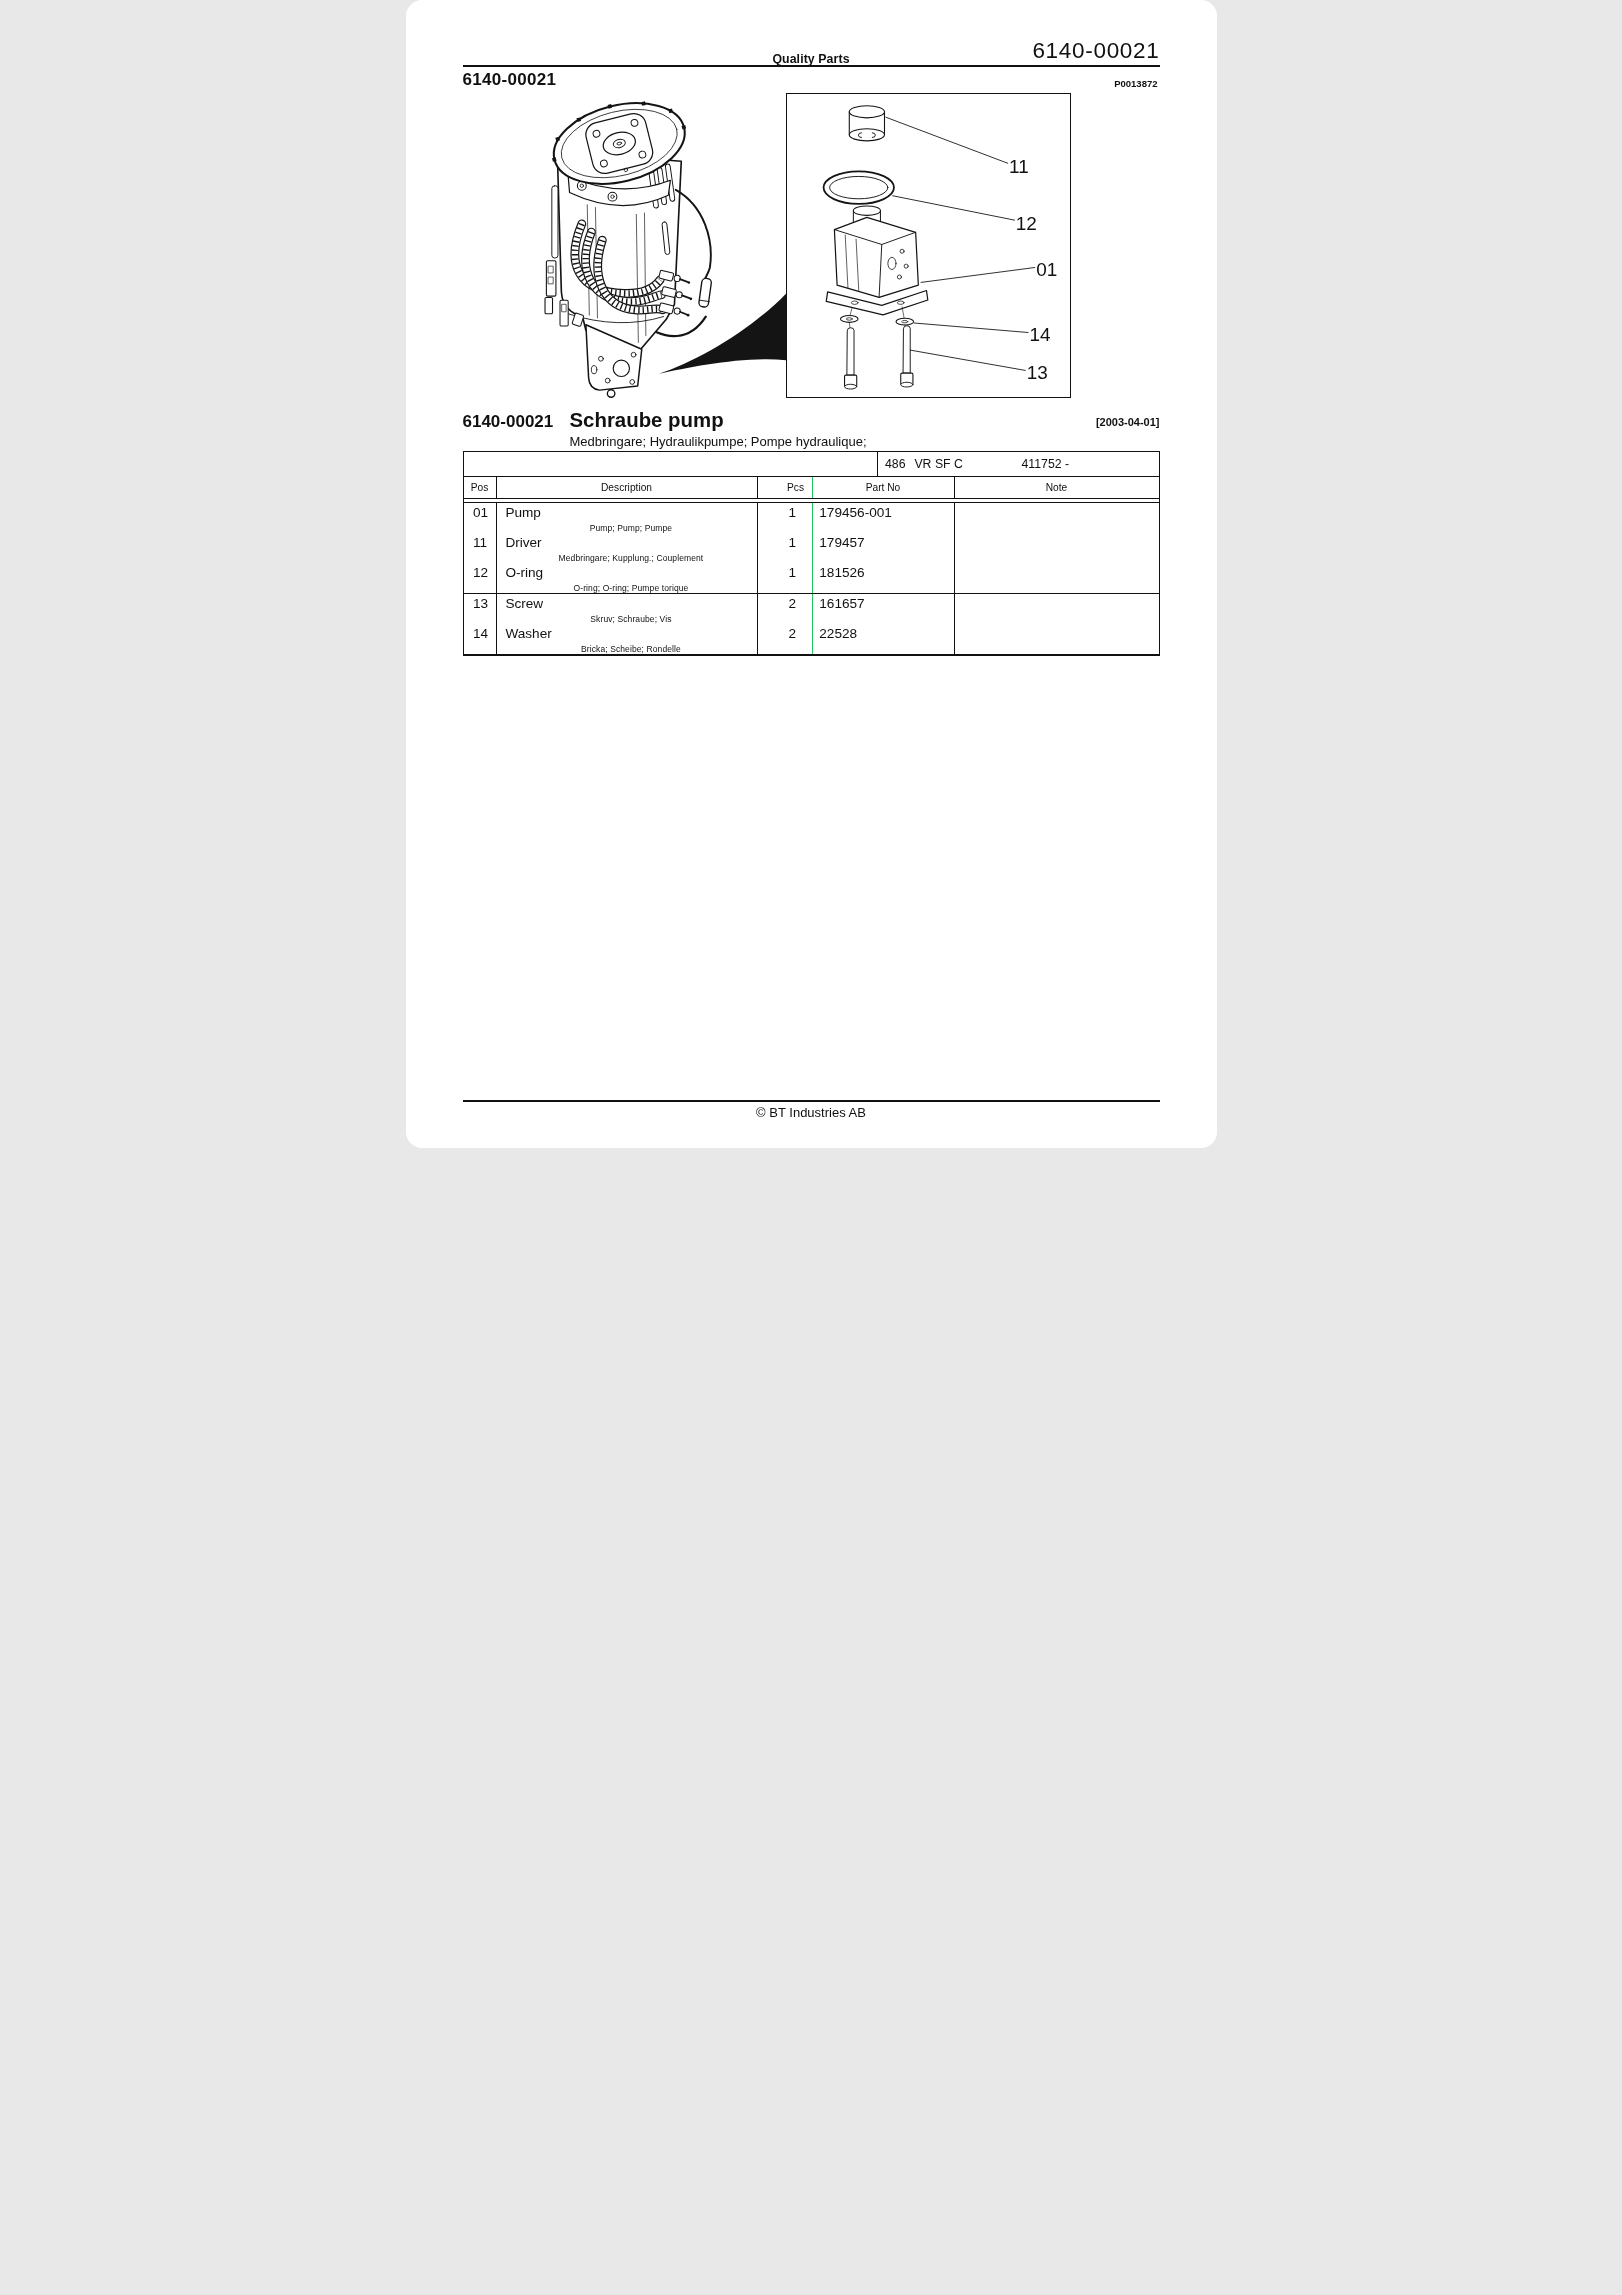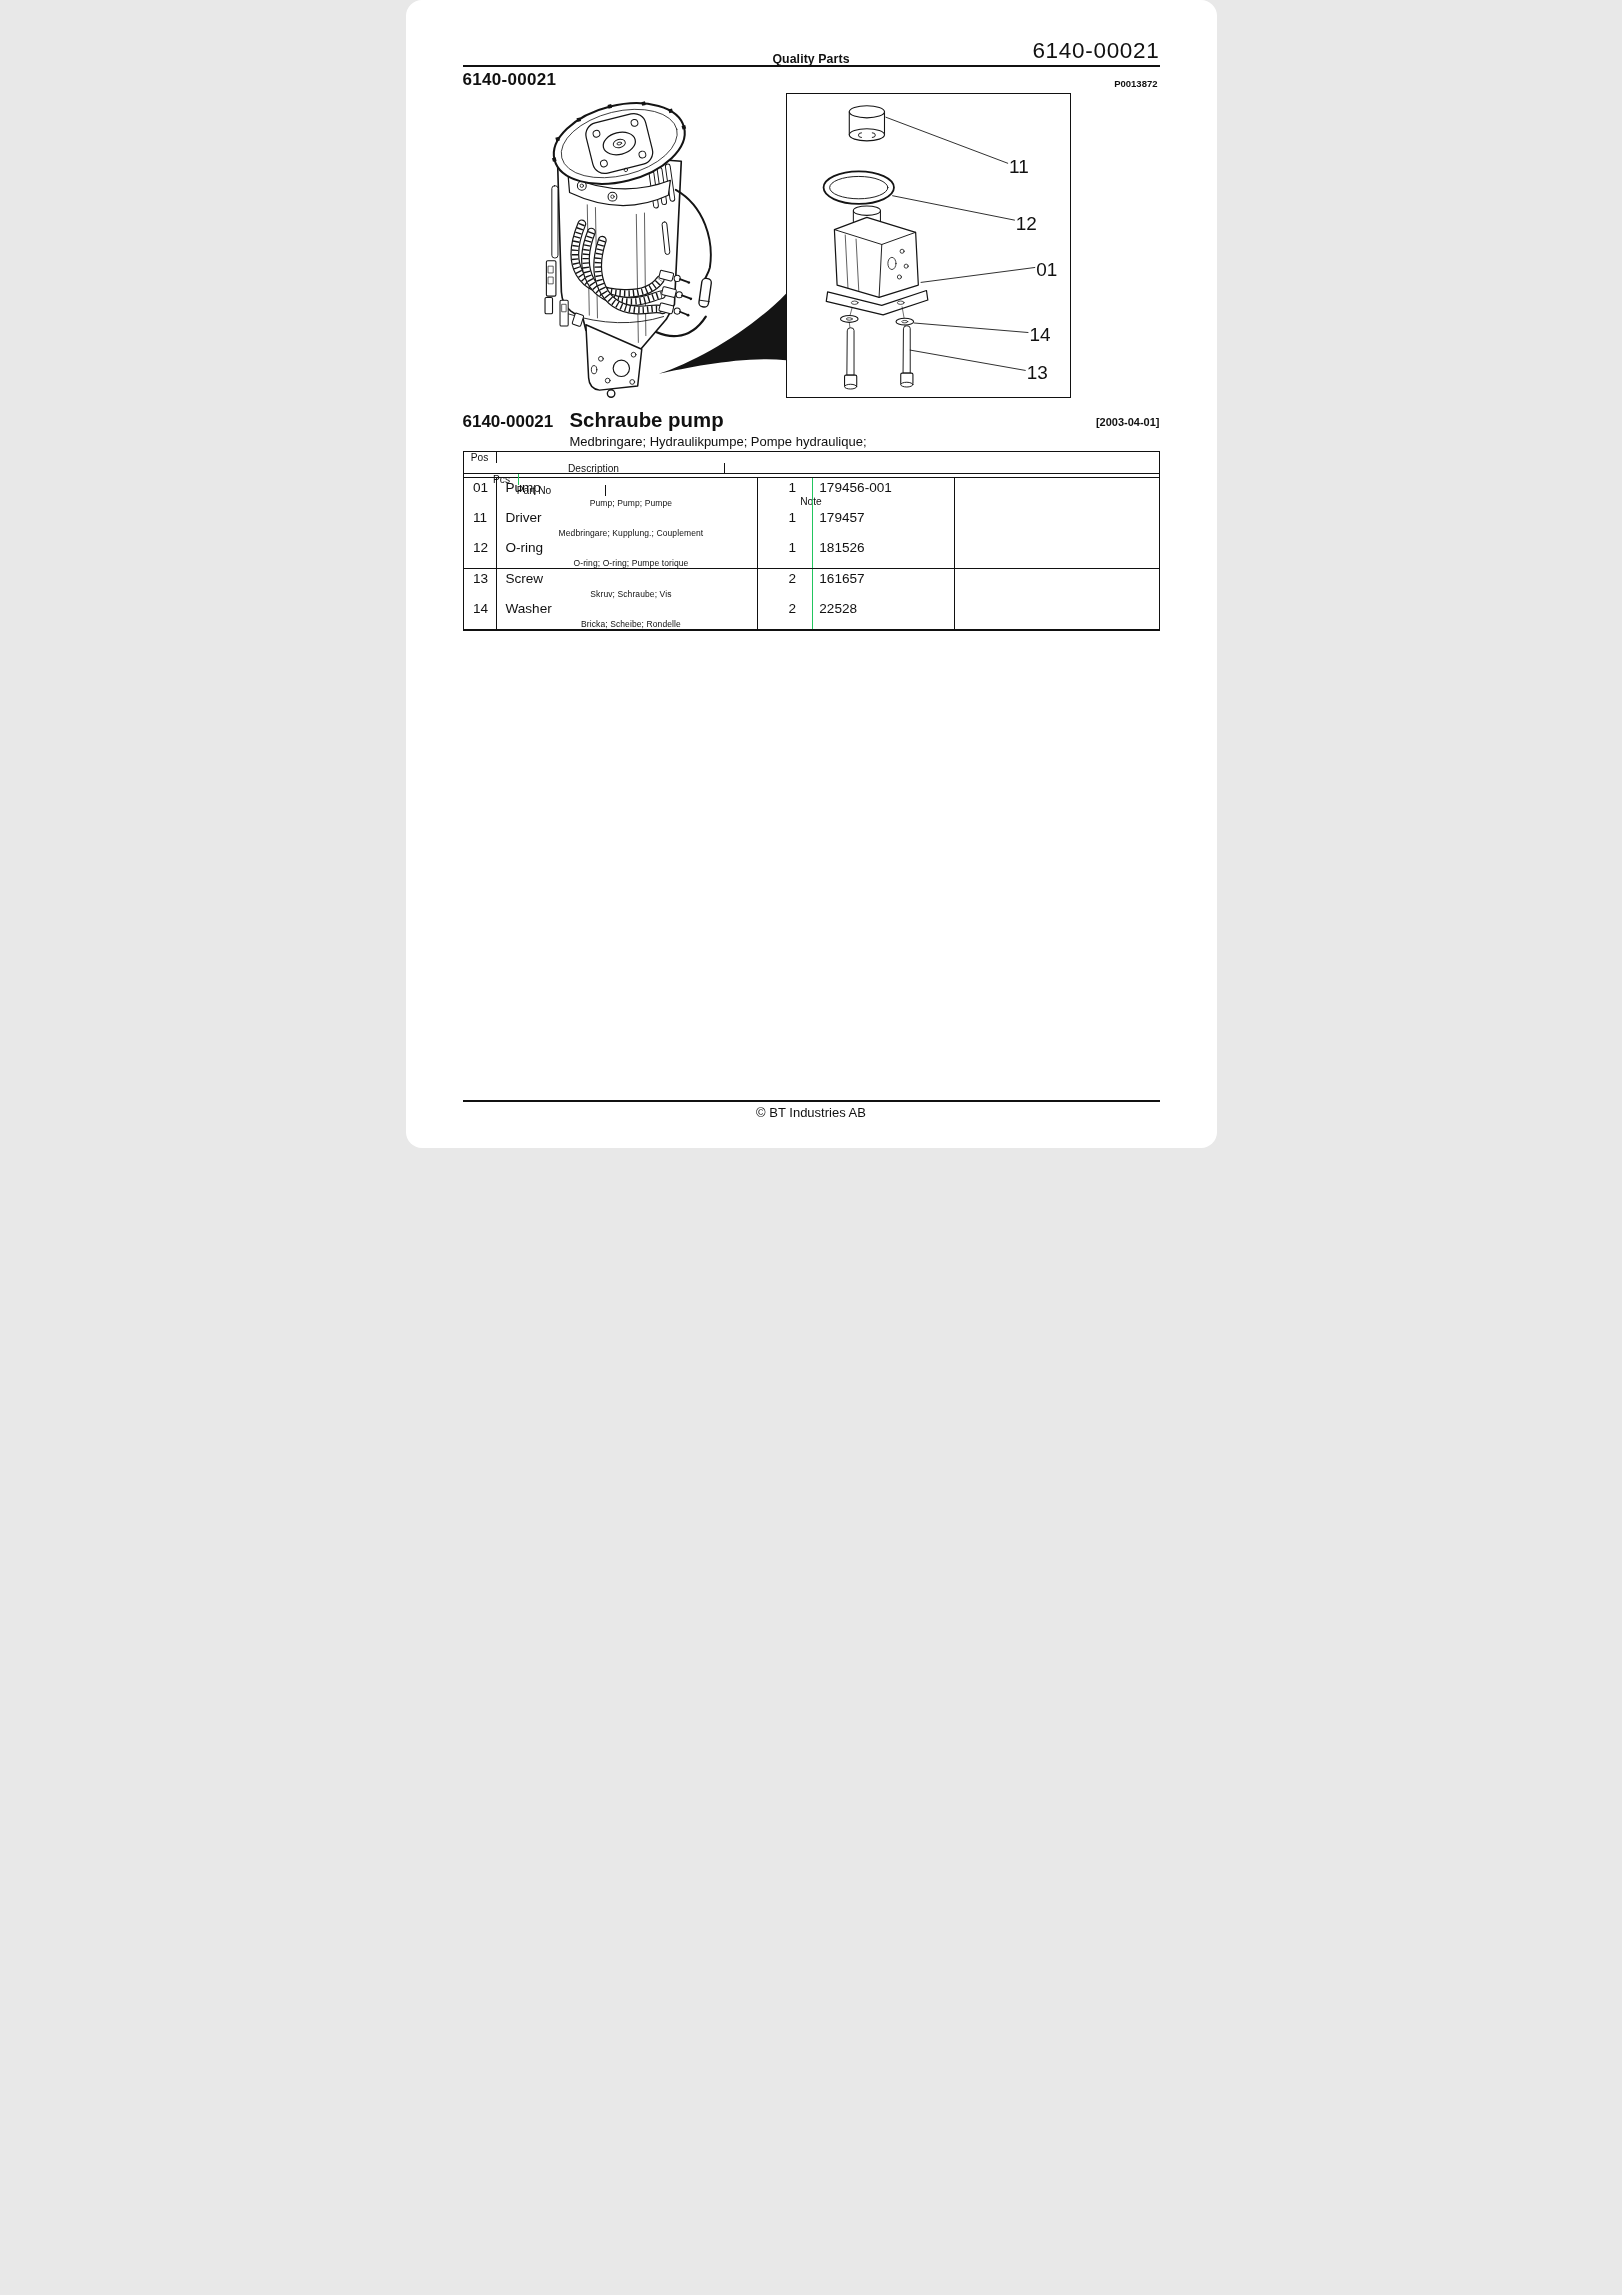--- a/index.html
+++ b/index.html
@@ -28,21 +28,21 @@
   .sec-date{right:57px;top:416px;font-size:11px;font-weight:bold;padding-left:32px;}
   .sec-sub{left:164px;top:434px;font-size:13px;}
   
   .parts-table{left:57px;top:451px;width:697px;border:1.4px solid #111;border-bottom-width:2px;box-sizing:border-box;background:#fff;}
   .band-row{display:flex;height:24px;border-bottom:1.4px solid #111;align-items:center;font-size:12.3px;}
   .band-left{width:414px;height:100%;border-right:1px solid #111;box-sizing:border-box;}
   .band-right{position:relative;flex:1;height:100%;display:flex;align-items:center;}
   .band-code{margin-left:7.5px;}
   .band-model{margin-left:8.9px;}
   .band-serial{position:absolute;left:144px;top:50%;transform:translateY(-50%);}
-  .head-row{display:flex;height:21px;font-size:10.2px;flex-direction:column;}
+  .head-row{display:flex;height:21px;font-size:10.2px;}
   .head-row .cell{display:flex;align-items:center;justify-content:center;box-sizing:border-box;height:100%;}
   .hdr-sep{height:2.7px;border-top:1px solid #111;border-bottom:1.4px solid #111;}
   .trow{display:flex;height:30px;font-size:13.6px;}
   .trow .cell{box-sizing:border-box;height:100%;}
   .c-pos{width:33px;border-right:1px solid #111;padding:2.7px 0 0 9.5px;}
   .c-desc{width:261px;border-right:1px solid #111;padding:2.7px 0 0 8.9px;}
   .c-pcs{width:33px;border-right:1px solid #22c55e;padding:2.7px 0 0 8.9px;margin-left:22px;}
   .c-part{width:142px;border-right:1px solid #111;padding:2.7px 0 0 6.8px;}
   .c-note{flex:1;padding:2.7px 0 0 6.8px;}
   .head-row .c-pos,.head-row .c-desc,.head-row .c-pcs,.head-row .c-part,.head-row .c-note{padding:0;}
@@ -228,20 +228,28 @@
       <text class="callout" x="354" y="420">13</text>
     </svg>
   </div>
 
   <div class="abs sec-code">6140-00021</div>
   <div class="abs sec-title">Schraube pump</div>
   <div class="abs sec-date">[2003-04-01]</div>
   <div class="abs sec-sub">Medbringare; Hydraulikpumpe; Pompe hydraulique;</div>
 
   <div class="abs parts-table">
+    <div class="band-row">
+      <div class="band-left"></div>
+      <div class="band-right">
+        <span class="band-code">486</span>
+        <span class="band-model">VR SF C</span>
+        <span class="band-serial">411752 -</span>
+      </div>
+    </div>
     <div class="head-row">
       <div class="cell c-pos">Pos</div>
       <div class="cell c-desc">Description</div>
       <div class="cell c-pcs">Pcs</div>
       <div class="cell c-part">Part No</div>
       <div class="cell c-note">Note</div>
     </div>
     <div class="hdr-sep"></div>
 
     <div class="trow">

